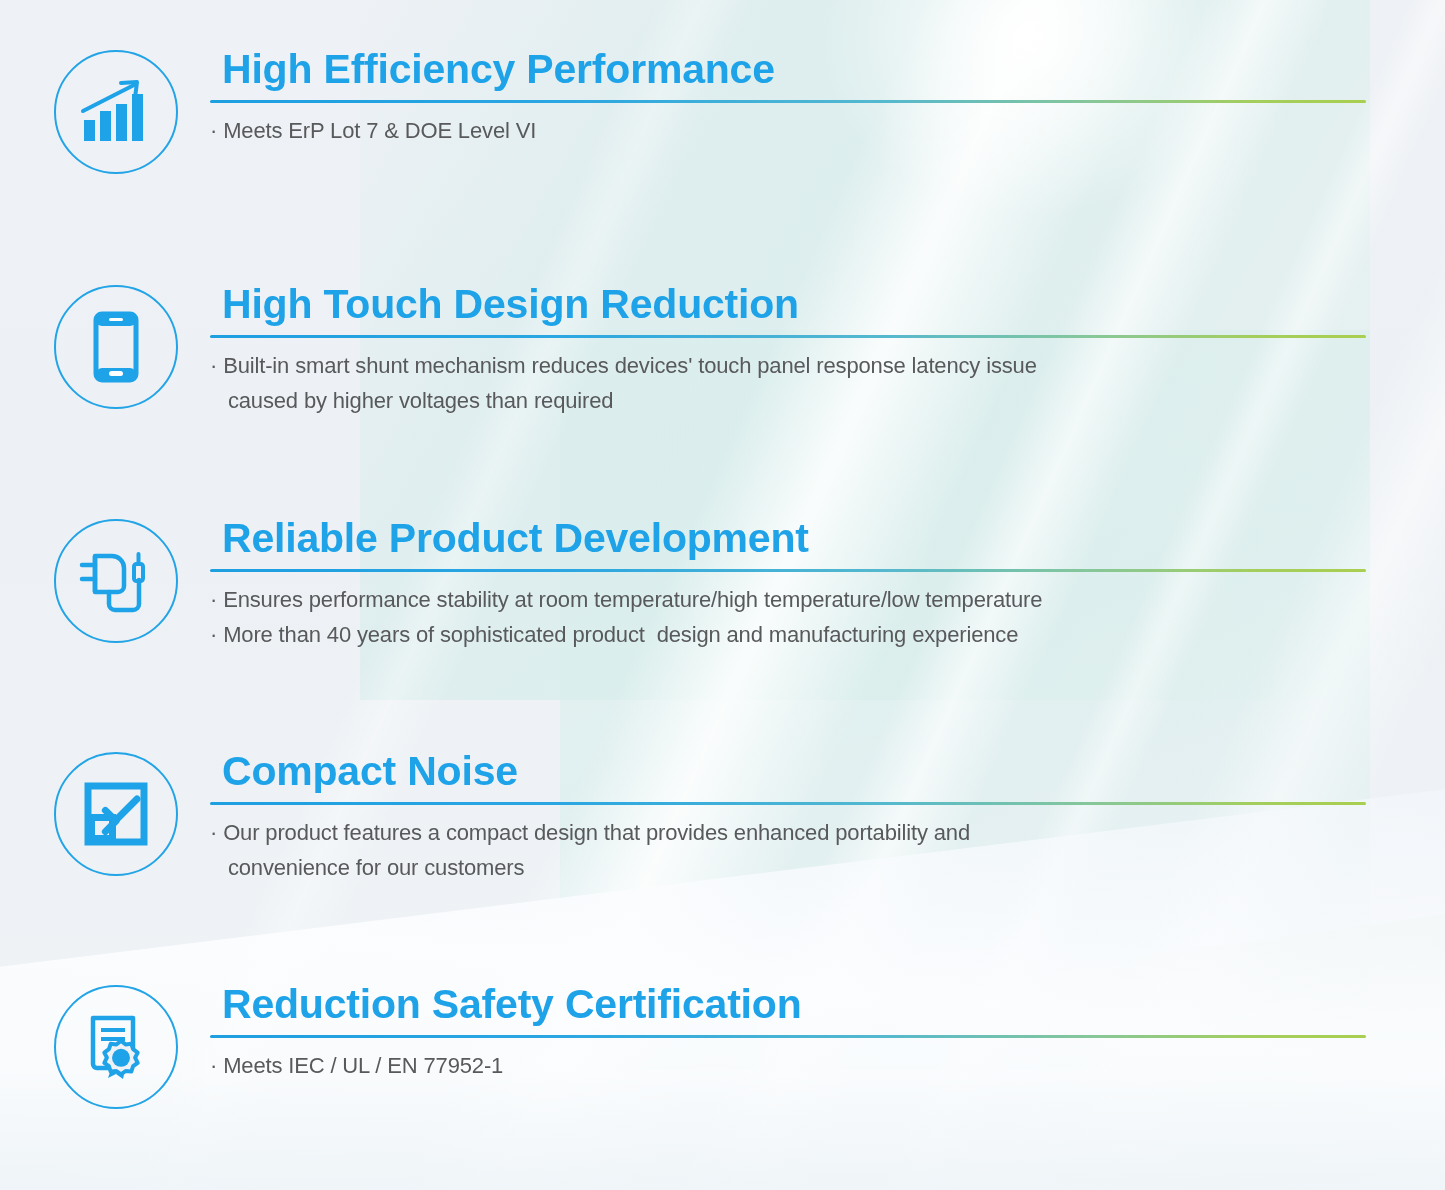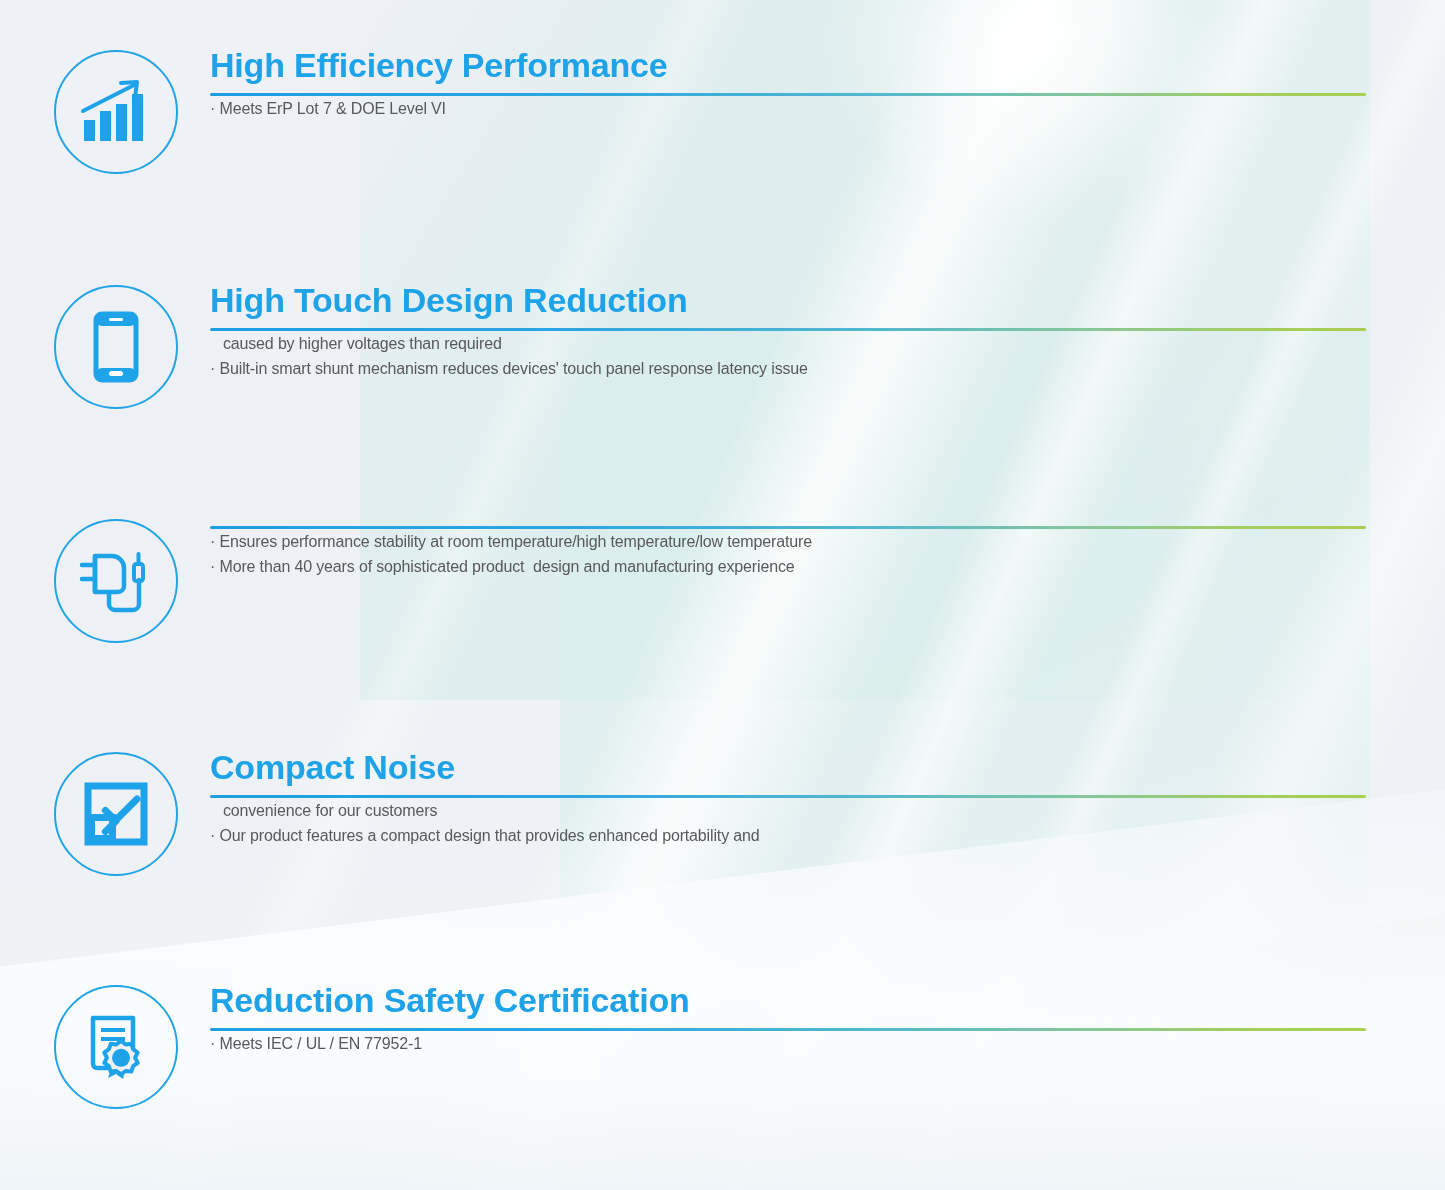--- a/index.html
+++ b/index.html
@@ -126,44 +126,46 @@
     background: transparent;
   }
 
   .text-col {
     position: absolute;
     left: 210px;
     width: 1160px;
   }
 
   .f-title {
-    font-size: 34px;
+    font-size: 41px;
     font-weight: bold;
     color: #1ea2e8;
     letter-spacing: -0.2px;
     line-height: 1.05;
     white-space: nowrap;
+    margin-left: 12px;
   }
 
   .f-rule {
     height: 3px;
     width: 1156px;
     margin-top: 9px;
     background: linear-gradient(90deg,
         #1e9fe0 0%,
         #2aa6e2 30%,
         #54b8cf 58%,
         #86c79a 76%,
         #a3ce5e 90%,
         #a9cf4f 100%);
     border-radius: 2px;
   }
 
   .f-body {
-    font-size: 16px;
+    margin-top: 11px;
+    font-size: 22px;
     color: #58595b;
     line-height: 1.58;
     letter-spacing: -0.15px;
   }
   .f-body .bullet-line { display: block; white-space: pre; }
 </style>
 </head>
 <body>
 
 <div id="page">
@@ -213,41 +215,42 @@
             <rect x="3" y="57" width="40" height="12" rx="6" ry="6" fill="#1ea2e8"></rect>
             <rect x="16" y="7" width="14" height="3" rx="1.5" fill="#ffffff"></rect>
             <rect x="16" y="60" width="14" height="5" rx="2.5" fill="#ffffff"></rect>
           </svg>
         </div>
       </div>
       <div class="text-col">
         <div class="f-title">High Touch Design Reduction</div>
         <div class="f-rule"></div>
         <div class="f-body">
+          <span class="bullet-line">· Built-in smart shunt mechanism reduces devices' touch panel response latency issue</span>
           <span class="bullet-line">   caused by higher voltages than required</span>
-          <span class="bullet-line">· Built-in smart shunt mechanism reduces devices' touch panel response latency issue</span>
         </div>
       </div>
     </div>
 
     <div class="feature" style="top:517px;left:0;width:1445px;">
       <div class="icon-wrap" style="top:2px;">
         <div class="icon-circle">
           <svg width="76" height="66" viewBox="0 0 76 66">
             <path d="M17 8 H34 a12 12 0 0 1 12 12 v18 a6 6 0 0 1 -6 6 H17 Z" fill="none" stroke="#1ea2e8" stroke-width="4.5" stroke-linejoin="round"></path>
             <line x1="17" y1="8" x2="17" y2="44" stroke="#1ea2e8" stroke-width="4.5"></line>
             <line x1="4" y1="17" x2="17" y2="17" stroke="#1ea2e8" stroke-width="4.5" stroke-linecap="round"></line>
             <line x1="4" y1="31" x2="17" y2="31" stroke="#1ea2e8" stroke-width="4.5" stroke-linecap="round"></line>
             <path d="M31 44 v12 a6 6 0 0 0 6 6 h18 a6 6 0 0 0 6 -6 V32" fill="none" stroke="#1ea2e8" stroke-width="4.5" stroke-linecap="round" stroke-linejoin="round"></path>
             <rect x="56" y="16" width="9" height="17" rx="2.5" fill="none" stroke="#1ea2e8" stroke-width="4"></rect>
             <line x1="60.5" y1="6" x2="60.5" y2="16" stroke="#1ea2e8" stroke-width="4" stroke-linecap="round"></line>
           </svg>
         </div>
       </div>
       <div class="text-col">
+        <div class="f-title">Reliable Product Development</div>
         <div class="f-rule"></div>
         <div class="f-body">
           <span class="bullet-line">· Ensures performance stability at room temperature/high temperature/low temperature</span>
           <span class="bullet-line">· More than 40 years of sophisticated product  design and manufacturing experience</span>
         </div>
       </div>
     </div>
 
     <div class="feature" style="top:750px;left:0;width:1445px;">
       <div class="icon-wrap" style="top:2px;">
@@ -258,22 +261,22 @@
             <rect x="9.5" y="37.5" width="21" height="21" fill="none" stroke="#1ea2e8" stroke-width="7"></rect>
             <path d="M55 19 L34 40" stroke="#1ea2e8" stroke-width="7" stroke-linecap="round"></path>
             <path d="M34 26 L34 41 L49 41" fill="none" stroke="#1ea2e8" stroke-width="7" stroke-linejoin="round" stroke-linecap="round" transform="rotate(225 34 41)"></path>
           </svg>
         </div>
       </div>
       <div class="text-col">
         <div class="f-title">Compact Noise</div>
         <div class="f-rule"></div>
         <div class="f-body">
+          <span class="bullet-line">· Our product features a compact design that provides enhanced portability and</span>
           <span class="bullet-line">   convenience for our customers</span>
-          <span class="bullet-line">· Our product features a compact design that provides enhanced portability and</span>
         </div>
       </div>
     </div>
 
     <div class="feature" style="top:983px;left:0;width:1445px;">
       <div class="icon-wrap" style="top:2px;">
         <div class="icon-circle">
           <svg width="70" height="70" viewBox="0 0 70 70">
             <path d="M12 6 H52 V52 a4 4 0 0 1 -4 4 H16 a4 4 0 0 1 -4 -4 Z" fill="none" stroke="#1ea2e8" stroke-width="4.5" stroke-linejoin="round"></path>
             <line x1="20" y1="18" x2="44" y2="18" stroke="#1ea2e8" stroke-width="4"></line>

